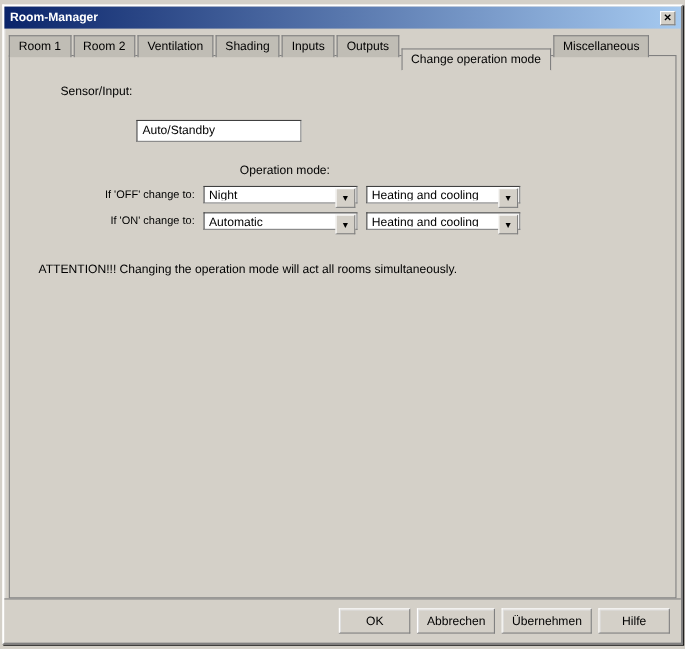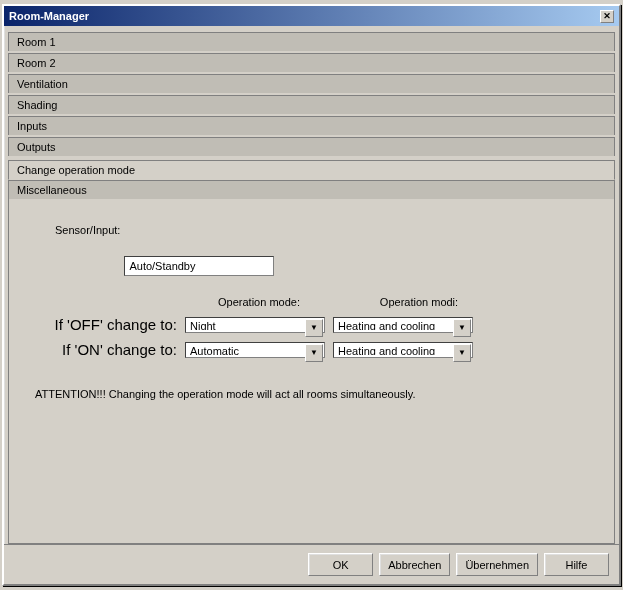--- a/index.html
+++ b/index.html
@@ -49,33 +49,33 @@
       display: flex;
       align-items: center;
       justify-content: center;
       font-size: 9px;
       color: #000;
       cursor: pointer;
       font-weight: bold;
     }
     .tabs-bar {
       display: flex;
-      flex-direction: column;
+      flex-direction: row;
       padding: 4px 4px 0 4px;
       gap: 2px;
     }
     .tab {
       padding: 3px 8px;
       border: 1px solid #808080;
       border-bottom: none;
       background: #d4d0c8;
       cursor: pointer;
       font-size: 11px;
       position: relative;
-      top: 4px;
+      top: 14px;
     }
     .tab.active {
       background: #d4d0c8;
       border-bottom: 1px solid #d4d0c8;
       z-index: 2;
       font-weight: normal;
     }
     .tab:not(.active) {
       background: #c0bdb5;
       top: 2px;
@@ -115,42 +115,42 @@
     .operation-section {
       display: flex;
       flex-direction: column;
       gap: 8px;
       margin-top: 10px;
     }
     .op-header-row {
       display: flex;
       flex-direction: row;
       margin-left: 160px;
-      gap: 12px;
+      gap: 0;
     }
     .op-header-mode {
       width: 148px;
       font-size: 11px;
       text-align: center;
     }
     .op-header-modi {
       width: 148px;
       font-size: 11px;
       text-align: center;
     }
     .op-row {
       display: flex;
       flex-direction: row;
       align-items: center;
       gap: 8px;
     }
     .op-row-label {
       width: 152px;
       text-align: right;
-      font-size: 15px;
+      font-size: 10px;
     }
     .dropdown-container {
       position: relative;
       display: inline-block;
     }
     .dropdown {
       width: 140px;
       height: 16px;
       border: 1px solid #808080;
       border-top-color: #404040;
@@ -229,21 +229,20 @@
 
   <div class="content-area">
     <div class="sensor-section">
       <label class="sensor-label">Sensor/Input:</label>
       <input class="sensor-input" type="text" value="Auto/Standby" style="">
     </div>
 
     <div class="operation-section">
       <div class="op-header-row">
         <div class="op-header-mode">Operation mode:</div>
-        <div class="op-header-modi">Operation modi:</div>
       </div>
 
       <div class="op-row">
         <div class="op-row-label">If 'OFF' change to:</div>
         <div class="dropdown-container">
           <select class="dropdown">
             <option>Night</option>
             <option>Day</option>
             <option>Automatic</option>
             <option>Standby</option>

